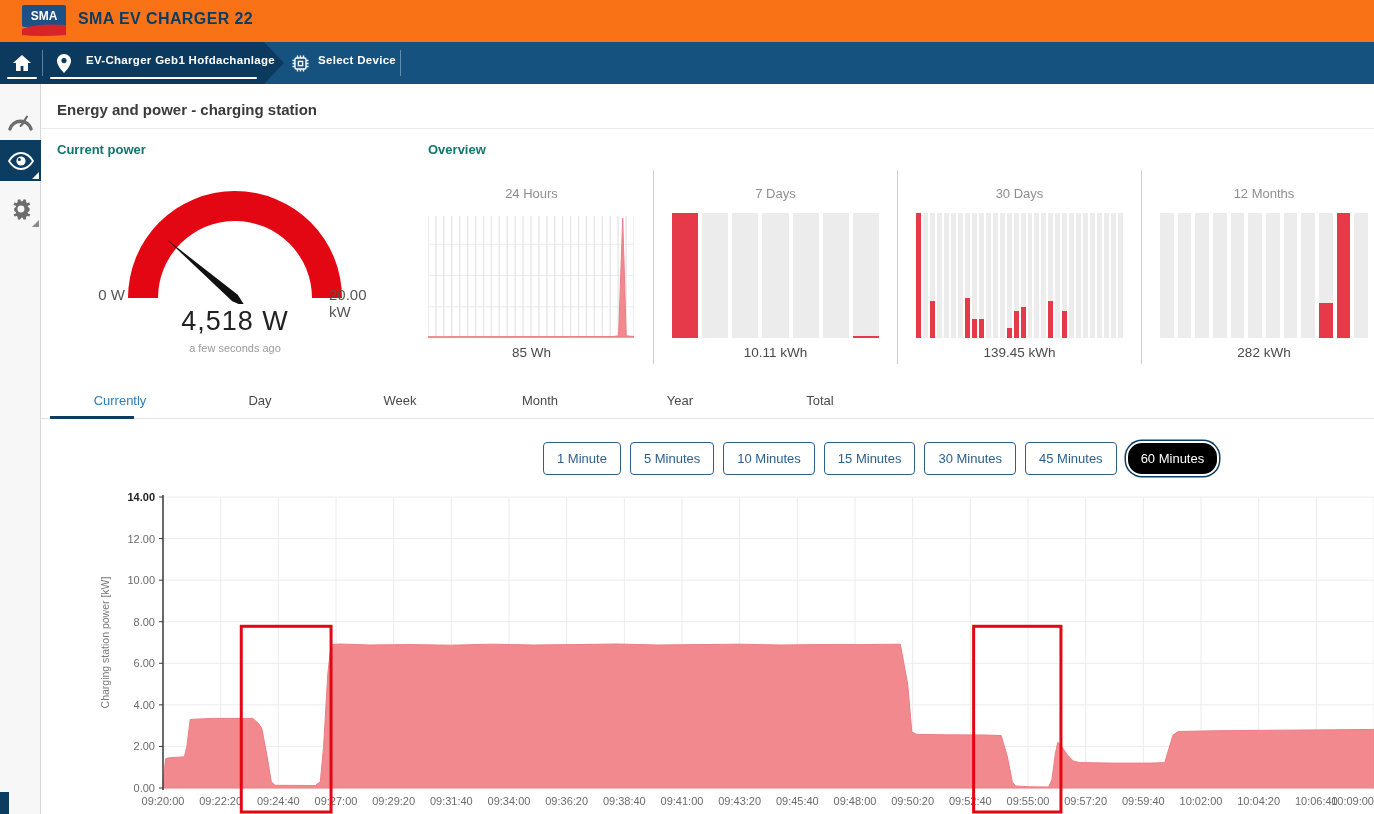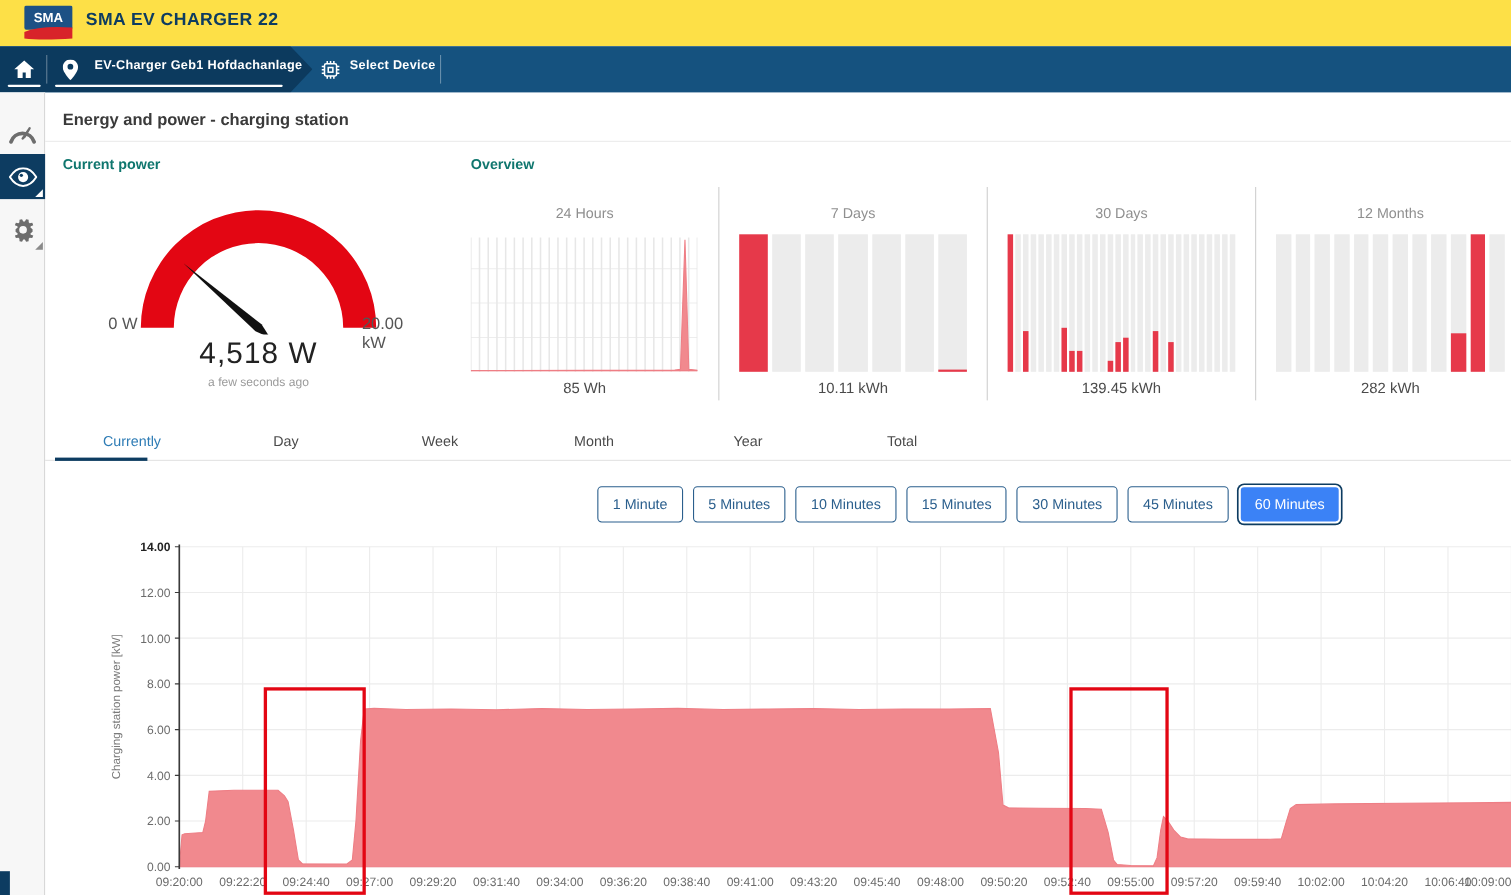--- a/index.html
+++ b/index.html
@@ -1,19 +1,19 @@
 <!DOCTYPE html>
 <html><head>
 <meta charset="utf-8">
 <style>
   html,body{margin:0;padding:0;background:#e9e9e9;}
   #page{position:relative;width:1374px;height:814px;background:#fff;overflow:hidden;
         font-family:"Liberation Sans",sans-serif;color:#3c3c3c;}
   
-  .app-header{position:absolute;left:0;top:0;width:1374px;height:42px;background:#fde047;display:flex;align-items:center;}
+  .app-header{position:absolute;left:0;top:0;width:1374px;height:42px;background:#f97316;display:flex;align-items:center;}
   .logo{position:absolute;left:22px;top:5px;width:44px;height:32px;}
   .app-title{position:absolute;left:78px;top:10px;font-size:16px;font-weight:bold;color:#0d3c61;letter-spacing:.4px;}
   
   .navbar{position:absolute;left:0;top:42px;width:1374px;height:42px;background:#15527f;}
   .nav-dark{position:absolute;left:0;top:0;width:284px;height:42px;background:#0c3a5e;
             clip-path:polygon(0 0,264px 0,284px 21px,264px 42px,0 42px);}
   .nav-seg-divider{position:absolute;top:8px;width:1px;height:26px;background:rgba(255,255,255,.35);}
   .nav-icon{position:absolute;top:0;height:42px;display:flex;align-items:center;justify-content:center;}
   .nav-text{position:absolute;top:0;height:36px;display:flex;align-items:center;color:#fff;
             font-size:11.5px;font-weight:bold;letter-spacing:.3px;}
@@ -46,21 +46,21 @@
   
   .tabs{position:absolute;left:41px;top:383px;width:1333px;height:36px;border-bottom:1px solid #e3e3e3;box-sizing:border-box;}
   .tab{position:absolute;top:0;width:140px;height:35px;display:flex;align-items:center;justify-content:center;
        font-size:13px;color:#4a4a4a;cursor:pointer;}
   .tab.active{color:#2e7cb5;}
   .tab-underline{position:absolute;left:9px;top:33px;width:84px;height:3px;background:#0d3c61;}
   
   .range-row{position:absolute;left:543px;top:442px;display:flex;gap:9px;}
   .rbtn{height:33px;padding:0 13px;display:flex;align-items:center;background:#fff;border:1px solid #2b5f8d;
         border-radius:4px;color:#2b5f8d;font-size:13px;cursor:pointer;white-space:nowrap;box-sizing:border-box;}
-  .rbtn.active{background:#3b82f6;color:#fff;border:2px solid #fff;box-shadow:0 0 0 1.5px #0d3c61;border-radius:5px;height:35px;margin-top:-1px;}
+  .rbtn.active{background:#000000;color:#fff;border:2px solid #fff;box-shadow:0 0 0 1.5px #0d3c61;border-radius:16px;height:35px;margin-top:-1px;}
   
   .main-chart{position:absolute;left:95px;top:488px;width:1279px;height:326px;}
   .corner-chip{position:absolute;left:0;top:792px;width:9px;height:22px;background:#0d3c61;}
   svg text{font-family:"Liberation Sans",sans-serif;}
 </style>
 </head>
 <body>
 
 <div id="page">
 

